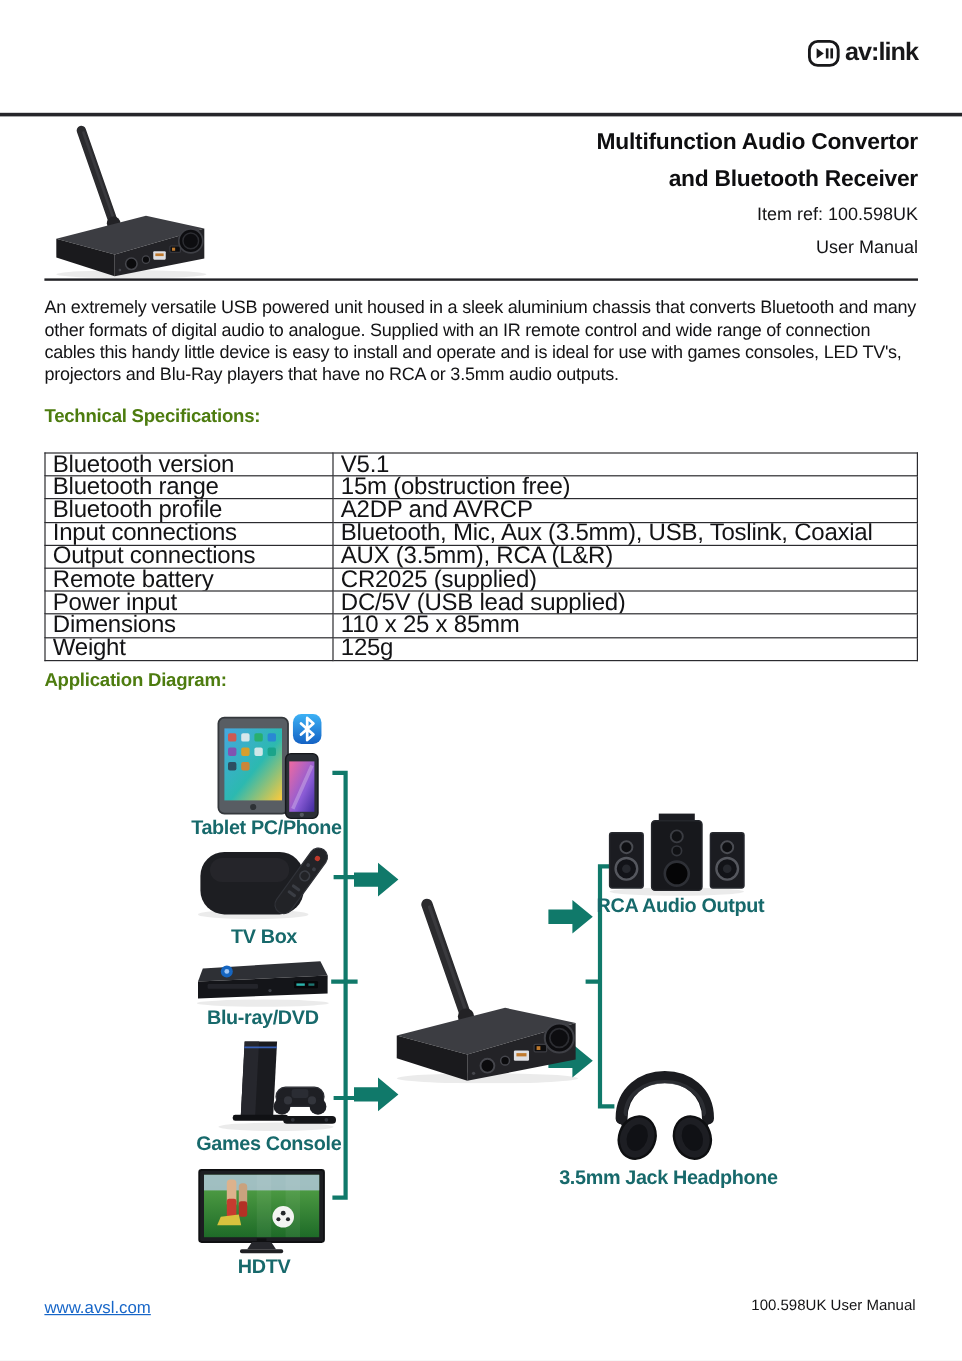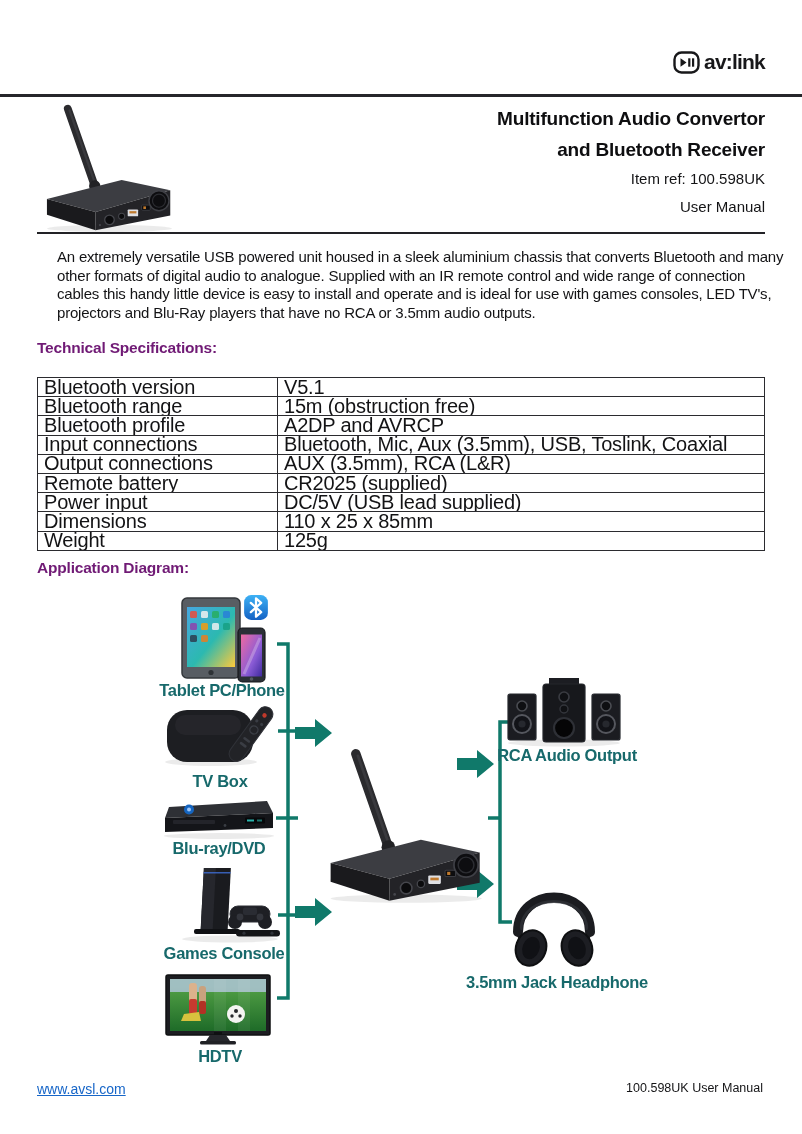--- a/index.html
+++ b/index.html
@@ -1,31 +1,31 @@
 <!DOCTYPE html>
 <html style="--accent: #10796a; --label: #17696b; --bluetooth: #1e88e5; --link: #1766c8; --rule: #26262a;"><head>
 <meta charset="utf-8">
 <style>
   html,body{margin:0;padding:0;background:#e9e9e9;}
   .page{
     position:relative;width:802px;height:1134px;margin:0 auto;background:#ffffff;
     font-family:"Liberation Sans","DejaVu Sans",sans-serif;color:#121214;overflow:hidden;
   }
   
-  .logo{position:absolute;top:50px;right:37px;display:flex;align-items:center;gap:4px;}
+  .logo{position:absolute;top:32px;right:37px;display:flex;align-items:center;gap:4px;}
   .logo-text{font-size:21px;font-weight:700;letter-spacing:-0.8px;color:#18181a;}
   .rule-top{position:absolute;left:0;right:0;top:94px;height:3px;background:var(--rule,#26262a);}
   .hero{position:absolute;left:30px;top:100px;width:152px;height:132px;}
   .title-block{position:absolute;right:37px;top:103px;text-align:right;}
   .title-line{font-size:19px;font-weight:700;line-height:31px;letter-spacing:-0.2px;color:#0e0e10;}
   .subtitle-line{font-size:15px;line-height:28px;color:#141416;}
   .rule-mid{position:absolute;left:37px;right:37px;top:232px;height:2px;background:#222226;}
   
-  .intro{position:absolute;left:37px;top:248px;width:734px;font-size:15px;line-height:18.5px;letter-spacing:-0.2px;color:#131315;margin-left:20px;}
-  .section-heading{position:absolute;left:37px;font-size:15.5px;font-weight:700;letter-spacing:-0.2px;color:#701a75;}
+  .intro{position:absolute;left:37px;top:248px;width:734px;font-size:15px;line-height:18.5px;letter-spacing:-0.2px;color:#131315;}
+  .section-heading{position:absolute;left:37px;font-size:15.5px;font-weight:700;letter-spacing:-0.2px;color:#4d7c0f;}
   #specs-heading{top:339px;}
   #diagram-heading{top:559px;}
   
   .specs-table{position:absolute;left:37px;top:377px;width:728px;border-collapse:collapse;table-layout:fixed;}
   .specs-table td{
     border:1.3px solid #2b2b2f;font-size:20px;line-height:15px;letter-spacing:-0.2px;
     padding:1.6px 6px 1.6px 6px;color:#131315;white-space:nowrap;overflow:hidden;
   }
   .specs-table td.c1{width:227px;}
   

